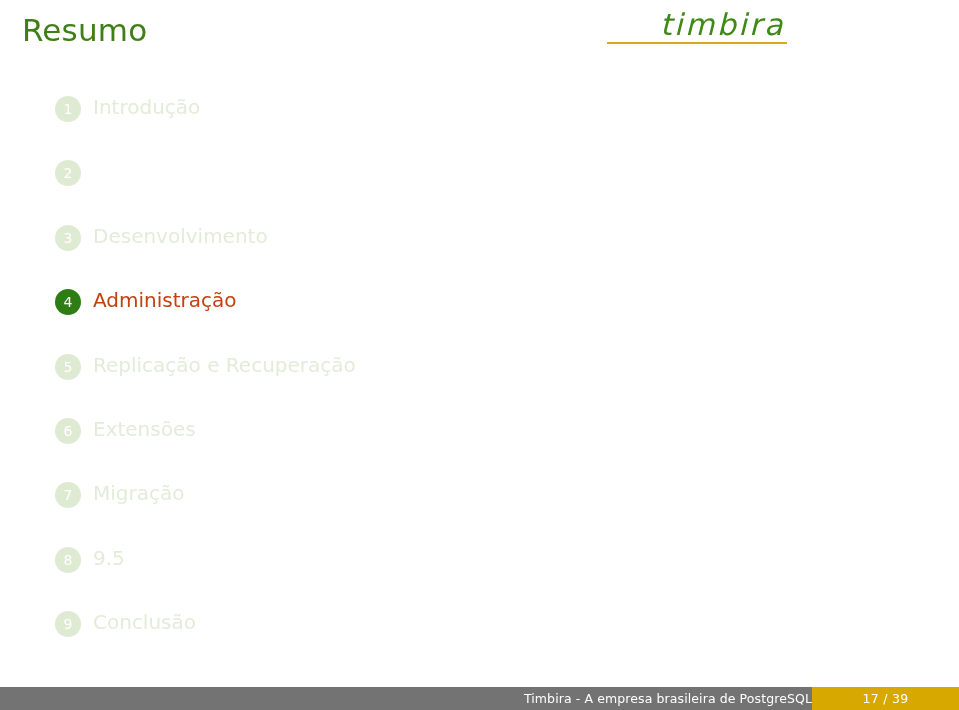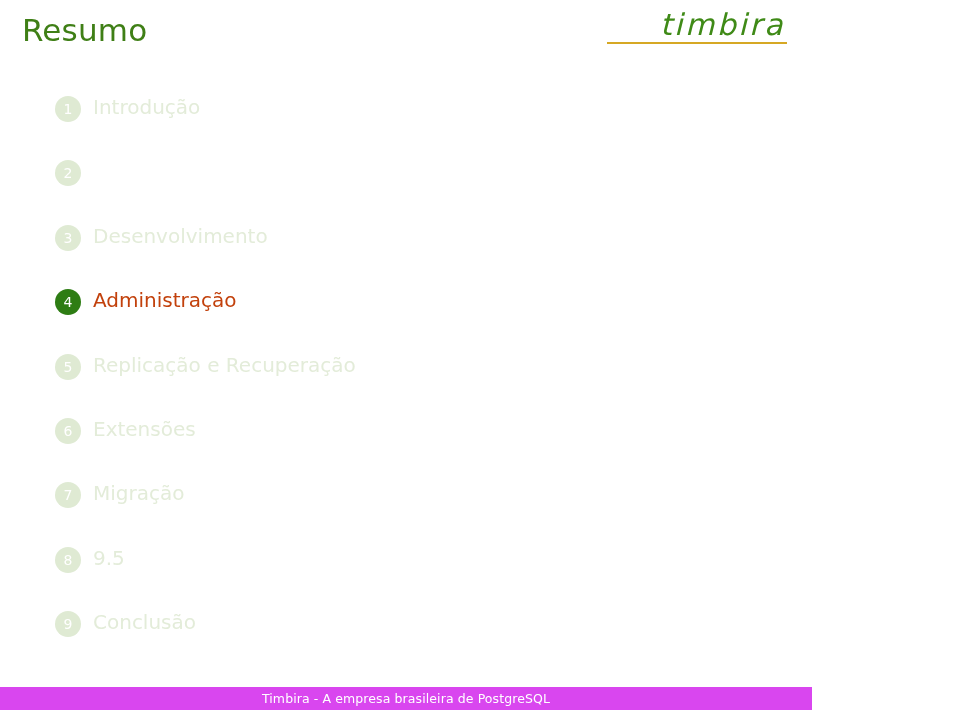--- a/index.html
+++ b/index.html
@@ -117,24 +117,24 @@
   .footer {
     position: absolute;
     left: 0;
     bottom: 0;
     width: 959px;
     height: 23px;
     display: flex;
   }
   .footer-main {
     flex: 0 0 812px;
-    background: #d946ef;
+    background: #737373;
     display: flex;
     align-items: center;
-    justify-content: center;
+    justify-content: flex-end;
   }
   .footer-main-text {
     font-family: "DejaVu Sans", sans-serif;
     font-size: 12.5px;
     color: #ffffff;
     line-height: 23px;
     white-space: nowrap;
     letter-spacing: 0.1px;
   }
   .footer-page {
@@ -202,15 +202,18 @@
       <div class="toc-item">
         <div class="badge">9</div>
         <div class="label">Conclusão</div>
       </div>
     </div>
 
   <div class="footer">
     <div class="footer-main">
       <span class="footer-main-text">Timbira - A empresa brasileira de PostgreSQL</span>
     </div>
+    <div class="footer-page">
+      <span class="footer-page-text">17 / 39</span>
+    </div>
   </div>
 
 </div>
 
 </body></html>

